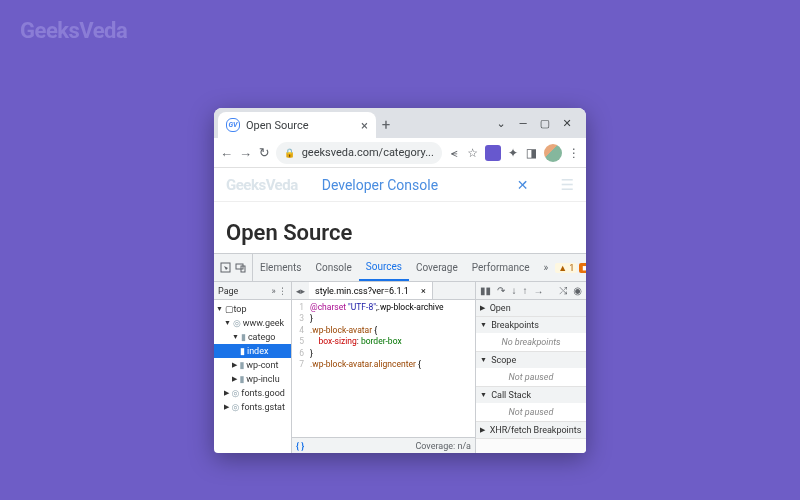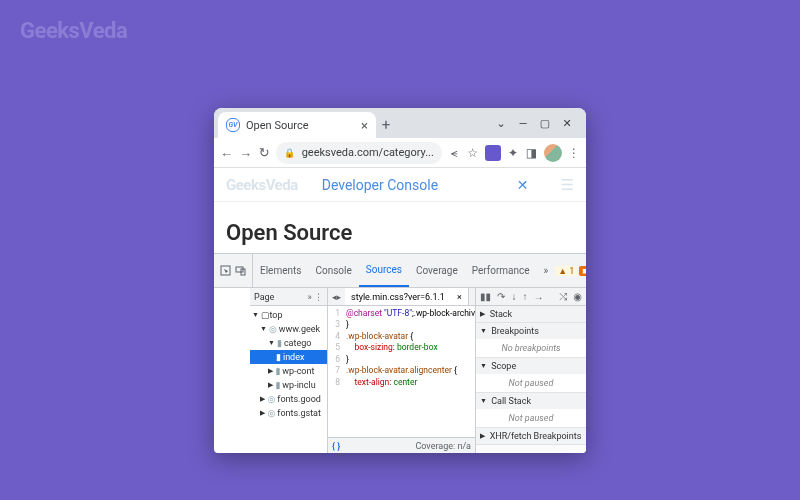--- a/index.html
+++ b/index.html
@@ -26,29 +26,29 @@
 .page { background: #fff; }
 .pagehead { height: 34px; border-bottom: 1px solid #eee; display: flex; align-items: center; padding: 0 12px; gap: 24px; }
 .pagebrand { color: #dbe4ea; font-size: 15px; font-weight: 700; letter-spacing: -0.5px; }
 .pagelink { color: #4a8de0; font-size: 14px; cursor: pointer; }
 .pagehead-spacer { flex: 1; }
 .pagex { color: #4a8de0; font-size: 14px; cursor: pointer; margin-right: 8px; }
 .hamburger { color: #dbe4ea; font-size: 15px; cursor: pointer; }
 .pagebody { padding: 18px 12px 8px; }
 .pagetitle { font-size: 22px; font-weight: 600; color: #2c2c2c; }
 .devtools { flex: 1; display: flex; flex-direction: column; border-top: 1px solid #cacdd1; min-height: 0; }
-.dt-tabs { height: 34px; background: #f1f3f4; border-bottom: 1px solid #cacdd1; display: flex; align-items: center; font-size: 10px; color: #5f6368; }
+.dt-tabs { height: 28px; background: #f1f3f4; border-bottom: 1px solid #cacdd1; display: flex; align-items: center; font-size: 10px; color: #5f6368; }
 .dt-tabs-left { display: flex; align-items: center; gap: 4px; padding: 0 6px; border-right: 1px solid #cacdd1; height: 100%; }
 .dt-tab { padding: 0 7px; height: 100%; display: flex; align-items: center; cursor: pointer; }
 .dt-tab.active { color: #1a73e8; border-bottom: 2px solid #1a73e8; }
 .dt-tabs-right { margin-left: auto; display: flex; align-items: center; gap: 2px; padding-right: 4px; }
 .badge { display: inline-flex; align-items: center; gap: 2px; font-size: 9px; padding: 0 3px; border-radius: 2px; }
 .badge.warn { background: #fef7e0; color: #b06000; }
 .badge.err { background: #e8710a; color: #fff; }
-.dt-body { flex: 1; display: flex; min-height: 0; margin-left: 36px; }
+.dt-body { flex: 1; display: flex; min-height: 0; }
 .dt-left { width: 78px; border-right: 1px solid #cacdd1; display: flex; flex-direction: column; }
 .dt-left-head { height: 18px; background: #f1f3f4; border-bottom: 1px solid #cacdd1; display: flex; align-items: center; font-size: 9px; padding: 0 4px; gap: 2px; color: #333; }
 .tree { flex: 1; overflow: hidden; font-size: 9px; padding: 2px 0; color: #333; }
 .tree-row { display: flex; align-items: center; height: 14px; padding-left: 2px; white-space: nowrap; overflow: hidden; }
 .tree-row.sel { background: #1a73e8; color: #fff; }
 .tree-ind1 { padding-left: 10px; }
 .tree-ind2 { padding-left: 18px; }
 .tree-ind3 { padding-left: 26px; }
 .tri { font-size: 7px; margin-right: 2px; }
 .fold { color: #90a4ae; font-size: 9px; margin-right: 2px; }
@@ -213,40 +213,39 @@
               <span>×</span>
           </div>
         </div>
         <div class="code">
           <div><span class="gutter">1</span><span class="kw">@charset</span> <span class="str">"UTF-8"</span><span>;.wp-block-archive</span></div>
           <div><span class="gutter">3</span>}</div>
           <div><span class="gutter">4</span><span class="sel-css">.wp-block-avatar</span> {</div>
           <div><span class="gutter">5</span>&nbsp;&nbsp;&nbsp;&nbsp;<span class="prop">box-sizing</span>: <span class="val">border-box</span></div>
           <div><span class="gutter">6</span>}</div>
           <div><span class="gutter">7</span><span class="sel-css">.wp-block-avatar.aligncenter</span> {</div>
-          <div><span class="gutter">8</span>&nbsp;&nbsp;&nbsp;&nbsp;<span class="prop">text-align</span>: <span class="val">center</span></div>
         </div>
         <div class="footer">
           <span class="fmt">{ }</span>
           <span>Coverage: n/a</span>
         </div>
       </div>
 
       <div class="dt-right">
         <div class="dbg-toolbar">
           <span>▮▮</span>
           <span>↷</span>
           <span>↓</span>
           <span>↑</span>
           <span>→</span>
           <span style="margin-left:auto">⤭</span>
           <span>◉</span>
         </div>
         <div class="dbg-section">
-            <div class="dbg-head"><span class="tri">▶</span>&nbsp;<span>Stack</span></div>
+            <div class="dbg-head"><span class="tri">▶</span>&nbsp;<span>Open</span></div>
           </div>
         <div class="dbg-section">
           <div class="dbg-head"><span class="tri">▼</span>&nbsp;<span>Breakpoints</span></div>
           <div class="dbg-body">No breakpoints</div>
         </div>
         <div class="dbg-section">
           <div class="dbg-head"><span class="tri">▼</span>&nbsp;<span>Scope</span></div>
           <div class="dbg-body">Not paused</div>
         </div>
         <div class="dbg-section">

